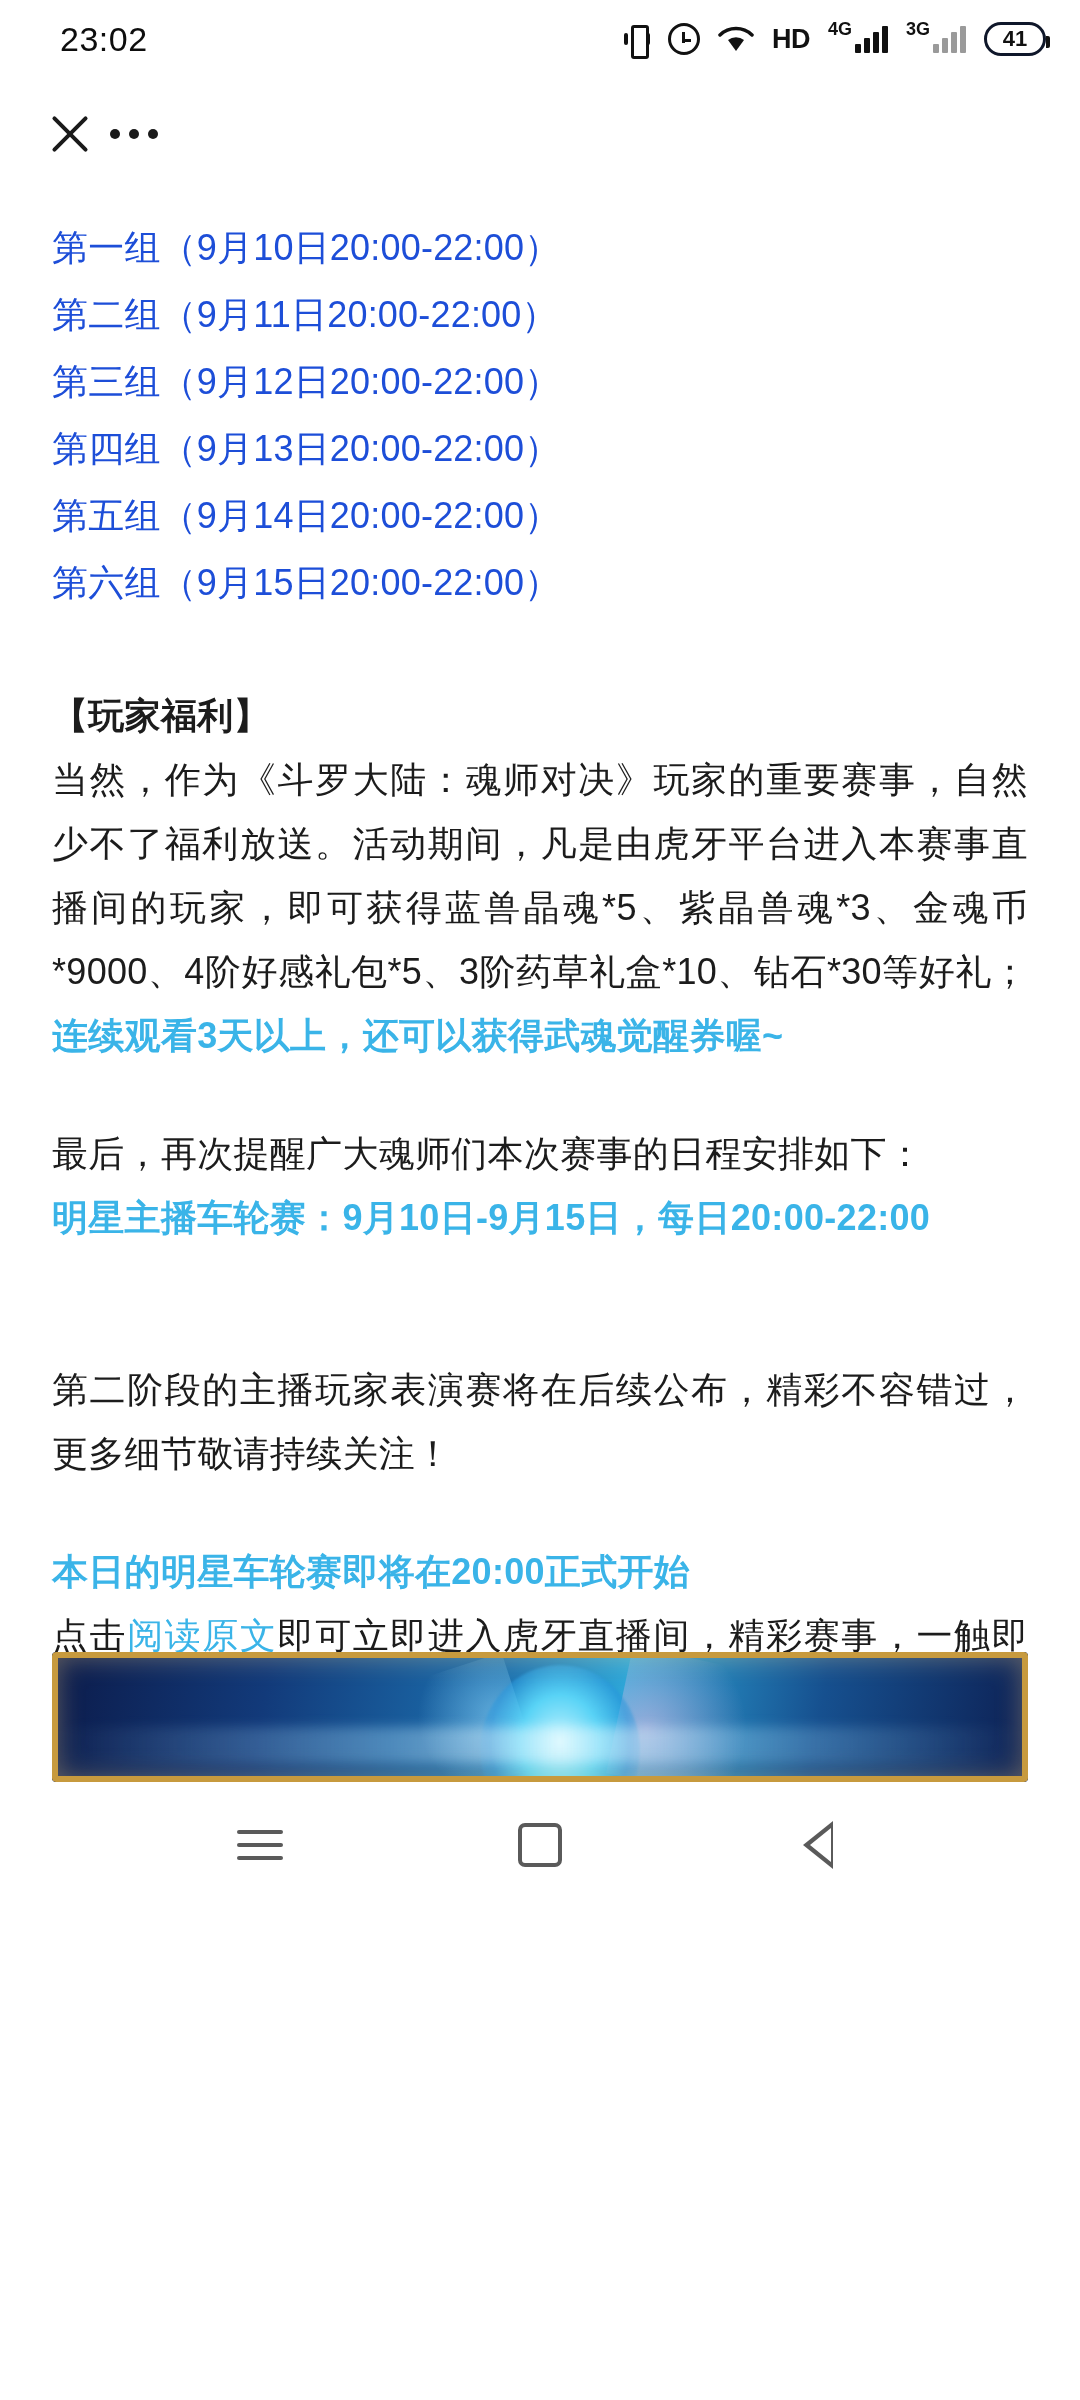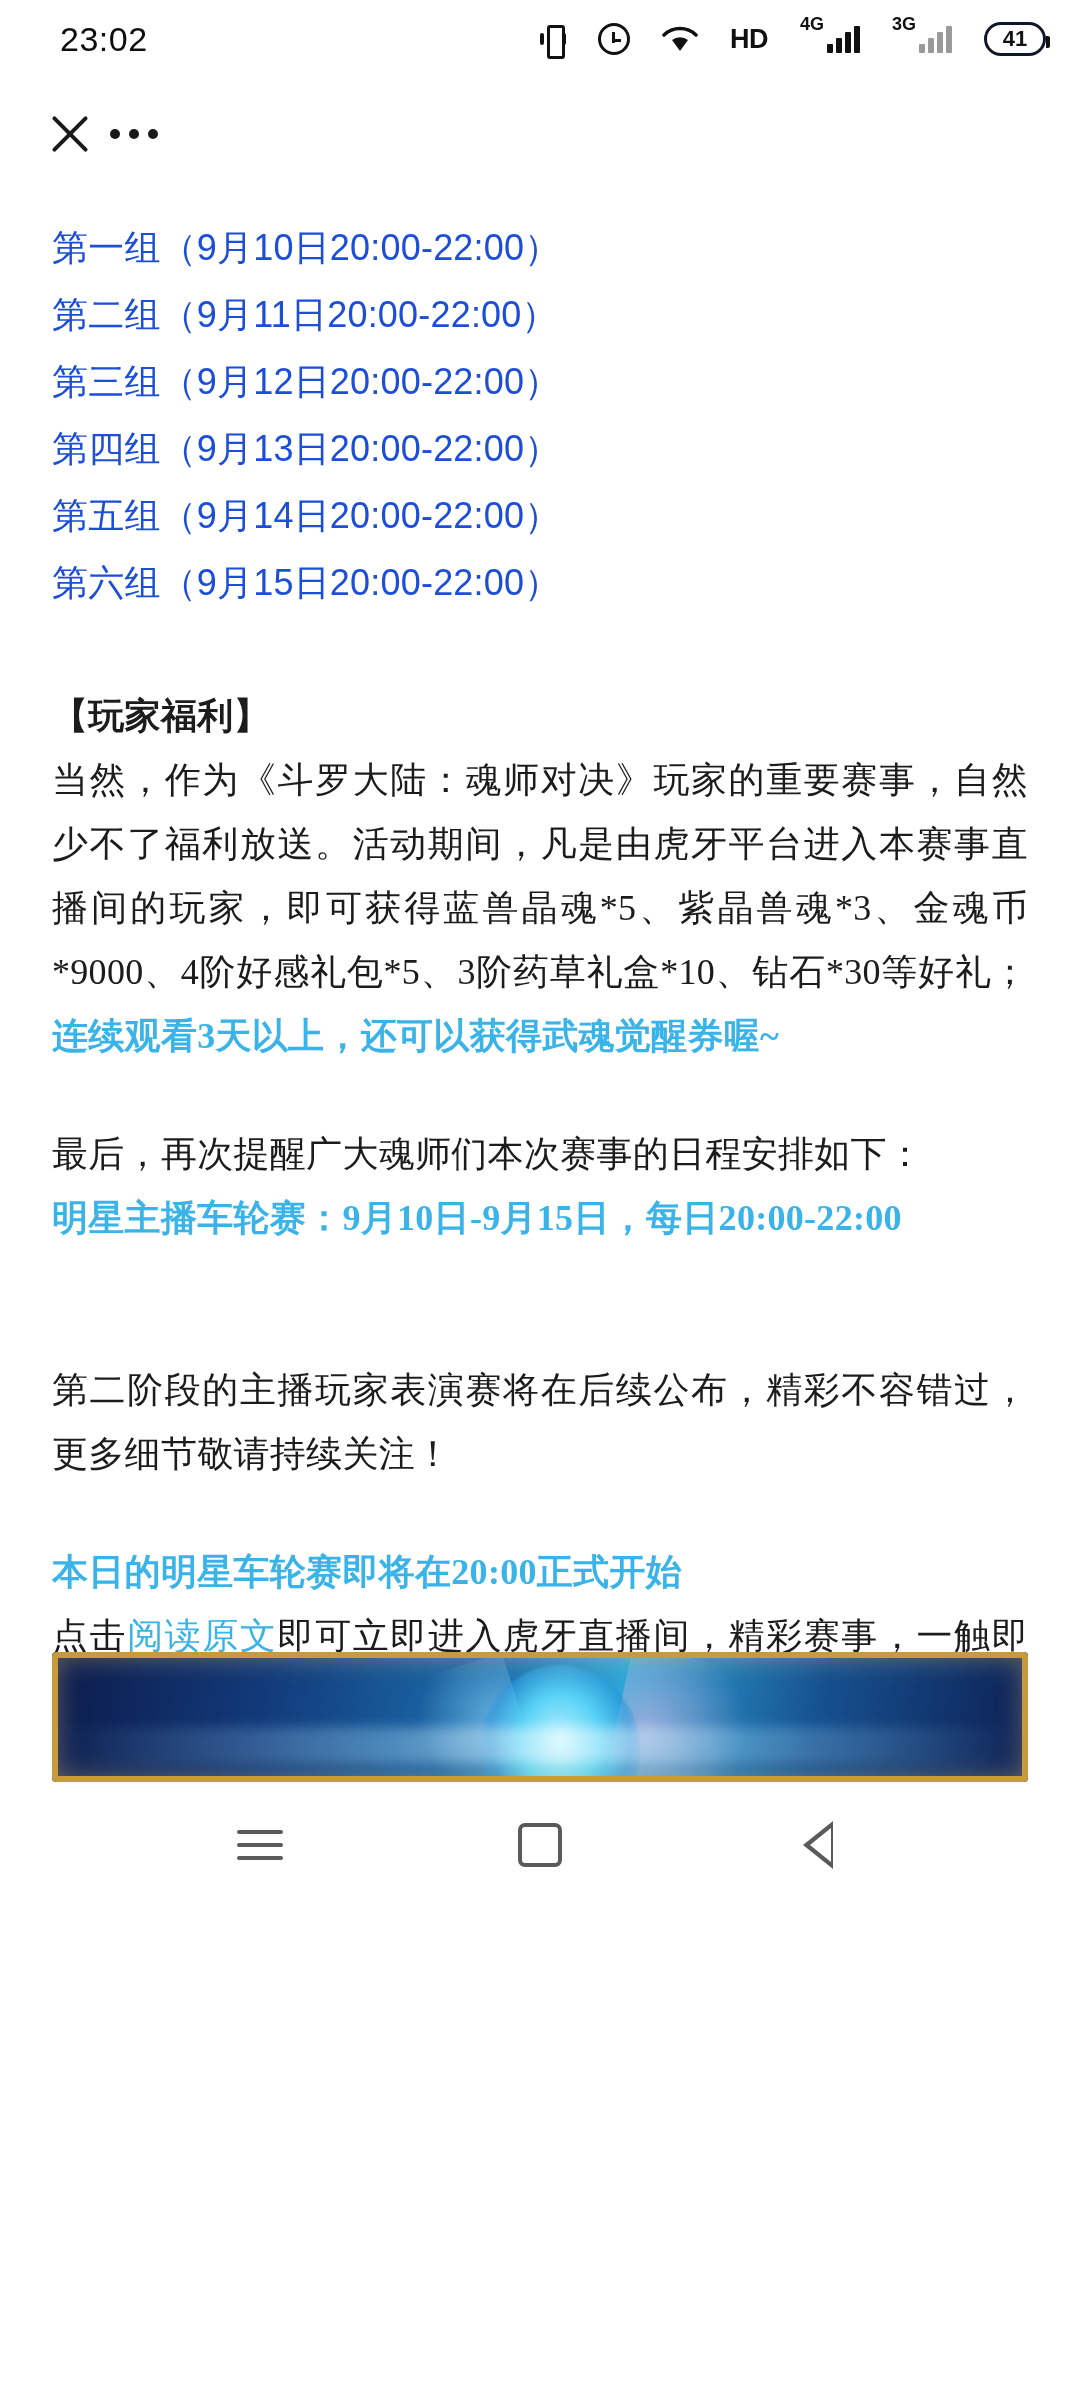--- a/index.html
+++ b/index.html
@@ -27,21 +27,21 @@
     align-items: center;
     padding: 0 34px 0 60px;
     color: #111;
     font-size: 34px;
   }
   .status-time { font-size: 34px; letter-spacing: 0.5px; color:#0d0d0d; }
   .status-right {
     margin-left: auto;
     display: flex;
     align-items: center;
-    gap: 32px;
+    gap: 18px;
   }
   .sicon { display: inline-flex; align-items: center; justify-content: center; }
   .vibrate { width: 26px; height: 34px; position: relative; }
   .vibrate::before {
     content: "";
     position: absolute; left: 7px; top: 3px;
     width: 12px; height: 28px; border: 3px solid #111; border-radius: 3px;
   }
   .vibrate::after {
     content: "";
@@ -58,21 +58,21 @@
   .alarm::after {
     content: "";
     position: absolute; left: 12px; top: 13px;
     width: 8px; height: 3px; background: #111;
   }
   .wifi {
     width: 36px; height: 28px; position: relative;
   }
   .wifi svg { display:block; }
   .hd { font-size: 27px; font-weight: 700; letter-spacing: -0.5px; }
-  .net-group { display: flex; align-items: flex-start; gap: 3px; }
+  .net-group { display: flex; align-items: center; gap: 3px; }
   .net-label { font-size: 18px; font-weight: 700; line-height: 1; transform: translateY(-10px); }
   .bars { display: flex; align-items: flex-end; gap: 3px; height: 28px; }
   .bars i { display:block; width: 6px; background: #111; border-radius: 1px; }
   .bars i:nth-child(1){ height: 9px; }
   .bars i:nth-child(2){ height: 15px; }
   .bars i:nth-child(3){ height: 21px; }
   .bars i:nth-child(4){ height: 27px; }
   .bars.dim i { background: #9a9a9a; }
   .battery {
     width: 62px; height: 34px; border: 3px solid #0f172a; border-radius: 17px;
@@ -150,21 +150,20 @@
   }
   .gap-lg { height: 68px; }
   .gap-md { height: 54px; }
 
   .para {
     font-size: 36px;
     line-height: 64px;
     color: #1c1c1c;
     letter-spacing: 0.3px;
     text-align: justify;
-    font-family: Liberation Serif, serif;
   }
   .bold { font-weight: 700; }
   .hl-b { color: #3ab4e8; font-weight: 700; }
   .link-blue { color: #3ab4e8; }
 
   
   .banner {
     position: absolute;
     left: 52px;
     right: 52px;

